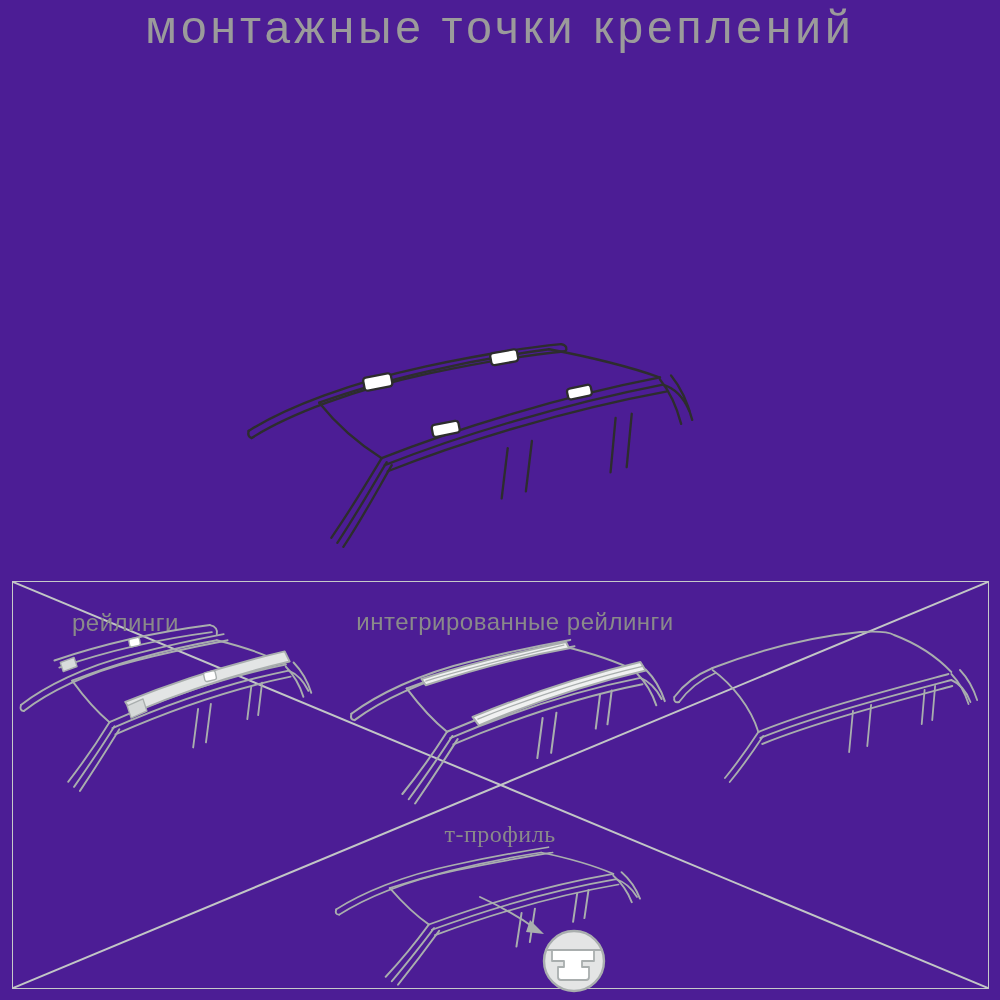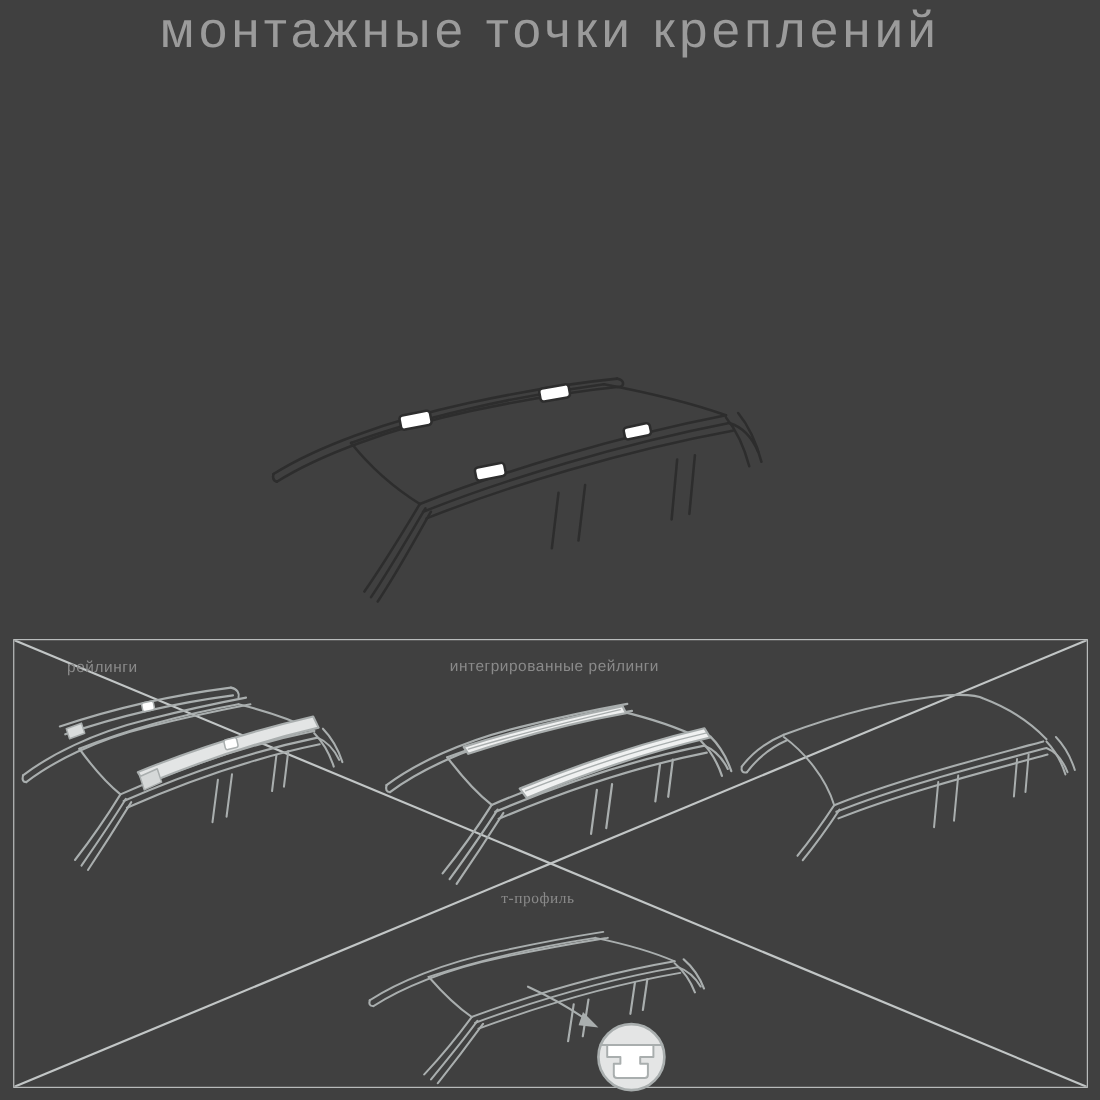--- a/index.html
+++ b/index.html
@@ -1,32 +1,32 @@
 <!DOCTYPE html>
 <html><head>
 <meta charset="utf-8">
 <style>
   html,body{margin:0;padding:0;background:#ffffff;}
   #canvas{
-    position:relative;width:1000px;height:1000px;background:#404040;overflow:hidden;
+    position:relative;width:1000px;height:1000px;background:#4c1d95;overflow:hidden;
     font-family:"Liberation Sans","DejaVu Sans",sans-serif;
   }
   .title{
     position:absolute;left:0;right:0;top:138;margin:0;
     text-align:center;font-weight:400;font-size:46px;letter-spacing:4px;
     color:#9b9b9b;white-space:nowrap;
   }
   .main-drawing{position:absolute;left:228px;top:318px;color:#2d2d2d;}
   .panel{
     position:absolute;left:12px;top:581px;width:975px;height:406px;
     border:1px solid #c6c9c9;
   }
   .diagonals{position:absolute;left:0;top:0;}
   .panel-label{
-    position:absolute;margin:4px;color:#8a8a8a;font-size:14px;letter-spacing:.5px;
+    position:absolute;margin:15px;color:#8a8a8a;font-size:24px;letter-spacing:.5px;
     white-space:nowrap;
     text-align:center;
   }
   .label-railings{left:44px;top:12px;}
   .label-integrated{left:487px;top:11px;transform:translateX(-50%);}
   .label-smooth{left:834px;top:8px;transform:translateX(-50%);}
   .label-tprofile{left:472px;top:224px;transform:translateX(-50%);font-family:Liberation Serif, serif;}
   .car{position:absolute;color:#a9aeae;}
   .car-railings{left:2px;top:36px;}
   .car-integrated{left:332px;top:41px;}

